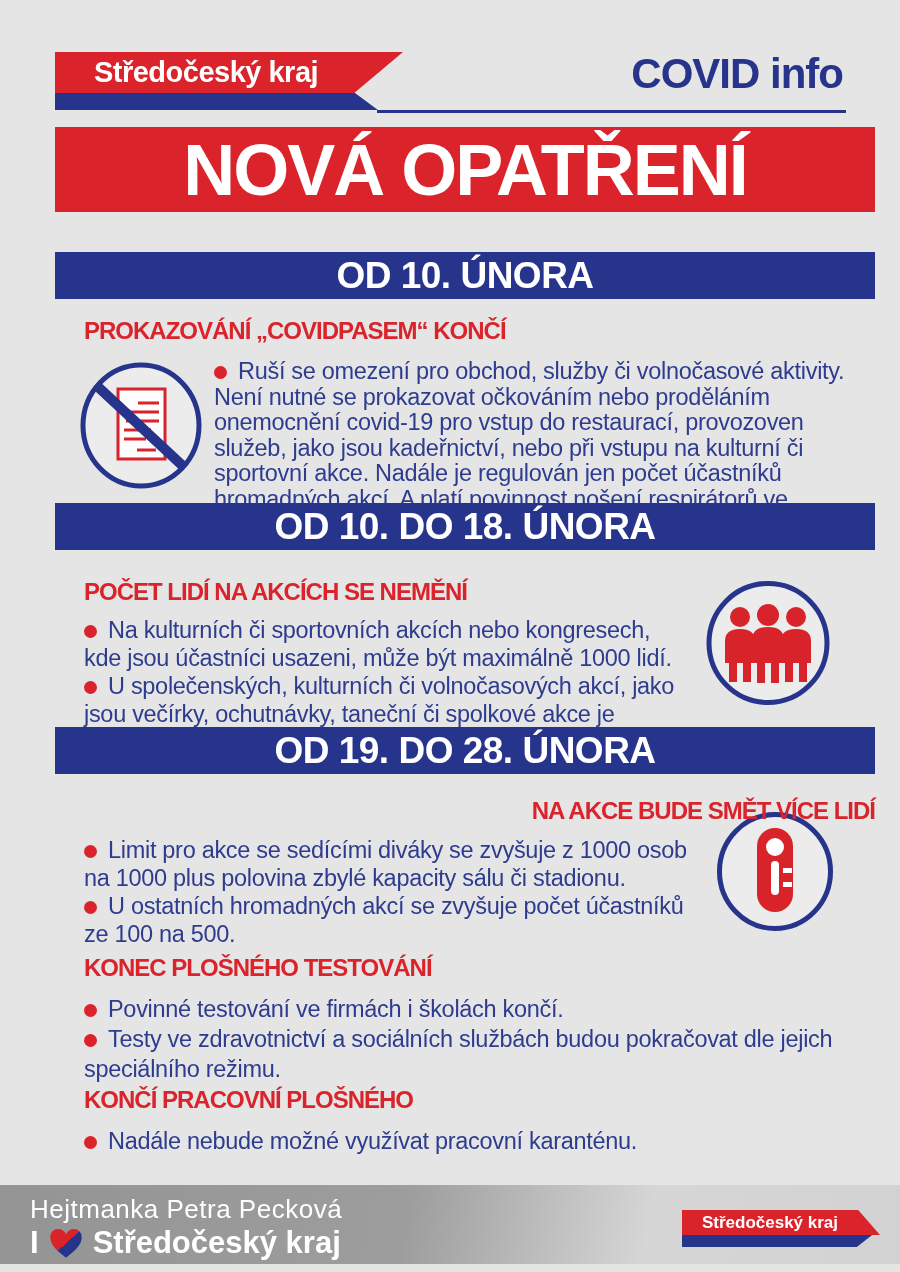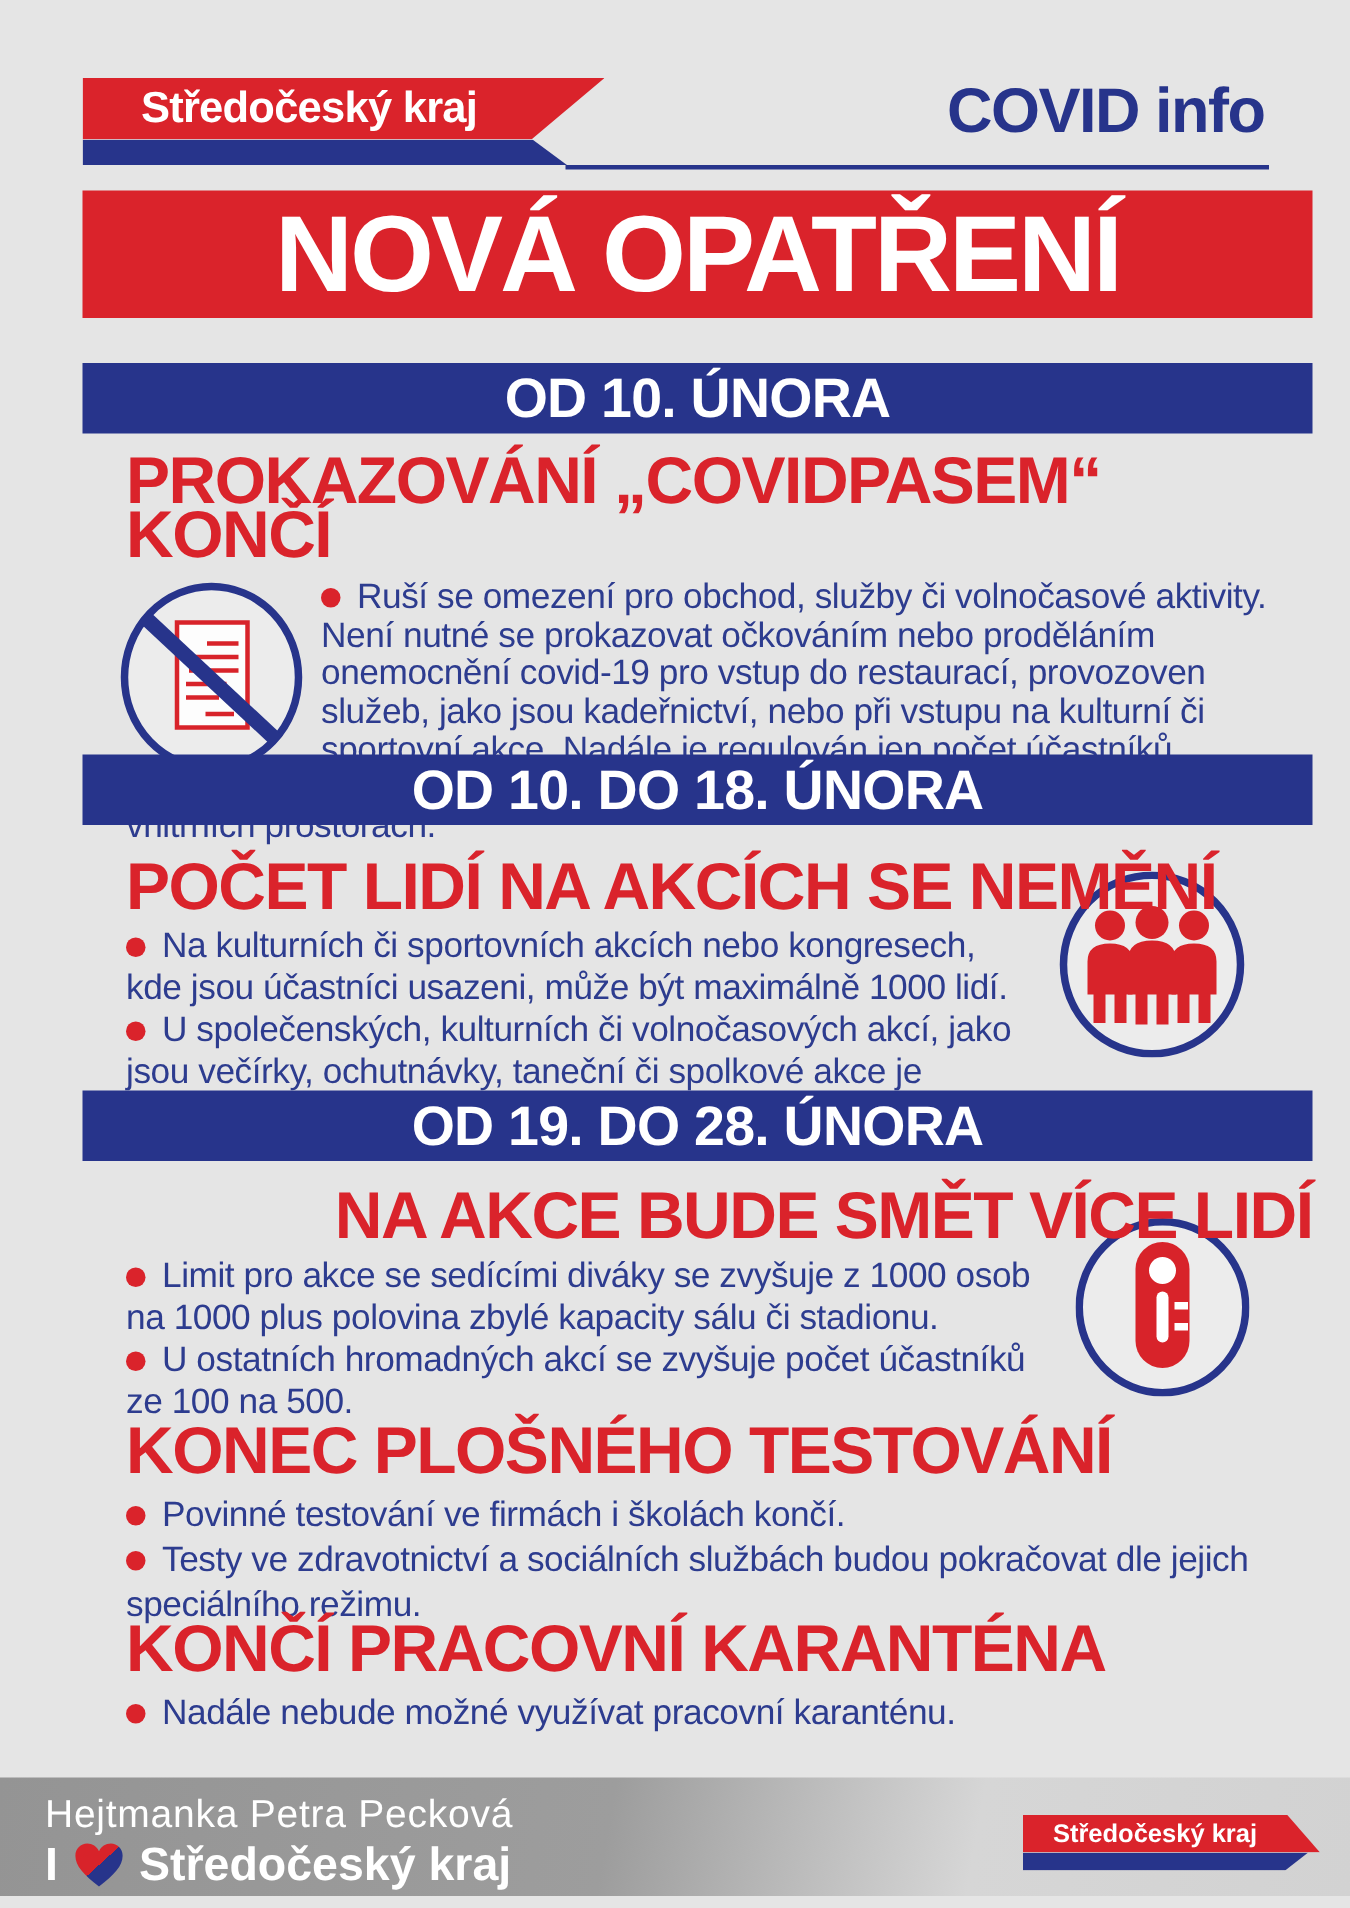--- a/index.html
+++ b/index.html
@@ -18,27 +18,27 @@
   .covid-info{position:absolute;top:50px;right:57px;color:var(--navy);
               font-size:42px;font-weight:bold;letter-spacing:-1px;}
 
   
   .title-band{position:absolute;left:55px;top:127px;width:820px;height:85px;background:var(--red);
               color:#fff;font-size:72px;font-weight:bold;letter-spacing:-2px;
               display:flex;align-items:center;justify-content:center;}
 
   
   .sections section{position:absolute;left:55px;width:820px;}
-  .sections section:nth-of-type(1){top:242px;}
+  .sections section:nth-of-type(1){top:252px;}
   .sections section:nth-of-type(2){top:503px;}
   .sections section:nth-of-type(3){top:727px;}
   .band{height:47px;background:var(--navy);color:#fff;font-size:37px;font-weight:bold;
         letter-spacing:-0.5px;display:flex;align-items:center;justify-content:center;}
   .blocks{padding-left:29px;padding-right:0;}
-  .block h2{margin:0;color:var(--red);font-size:44px;line-height:36px;font-weight:bold;
+  .block h2{margin:0;color:var(--red);font-size:24px;line-height:36px;font-weight:bold;
             letter-spacing:-1px;}
   .bullets{color:var(--textblue);font-size:23.5px;letter-spacing:-0.3px;}
   .bullets p{margin:0;}
   .dot{display:inline-block;width:13px;height:13px;border-radius:7px;background:var(--red);
        margin-right:11px;}
   
   .sections section:nth-of-type(1) h2{margin-top:14px;}
   .sections section:nth-of-type(1) .bullets{margin-top:10px;line-height:25.5px;}
   .sections section:nth-of-type(2) h2{margin-top:24px;}
   .sections section:nth-of-type(2) .bullets{margin-top:6px;line-height:28px;}
@@ -172,21 +172,21 @@
             </div>
   </div>
           <div class="block">
     <h2 class="heading">KONEC PLOŠNÉHO TESTOVÁNÍ</h2>
     <div class="bullets">
               <p><span class="dot"></span><span class="bt">Povinné testování ve firmách i školách končí.</span></p>
               <p><span class="dot"></span><span class="bt">Testy ve zdravotnictví a sociálních službách budou pokračovat dle jejich speciálního režimu.</span></p>
             </div>
   </div>
           <div class="block">
-    <h2 class="heading">KONČÍ PRACOVNÍ KARANTÉNA</h2>
+    <h2 class="heading">KONČÍ PRACOVNÍ PLOŠNÉHO</h2>
     <div class="bullets">
               <p><span class="dot"></span><span class="bt">Nadále nebude možné využívat pracovní karanténu.</span></p>
             </div>
   </div>
         </div>
   </section>
     </main>
 
   <footer class="footer">
     <div class="f-line1">Hejtmanka Petra Pecková</div>

